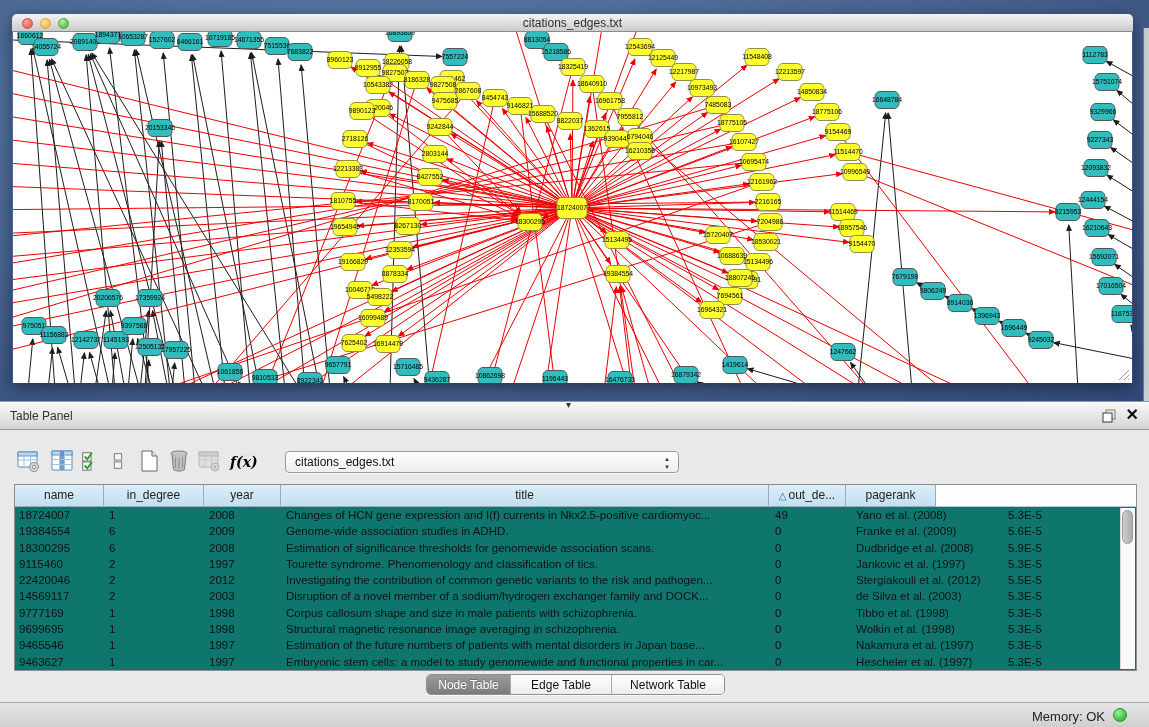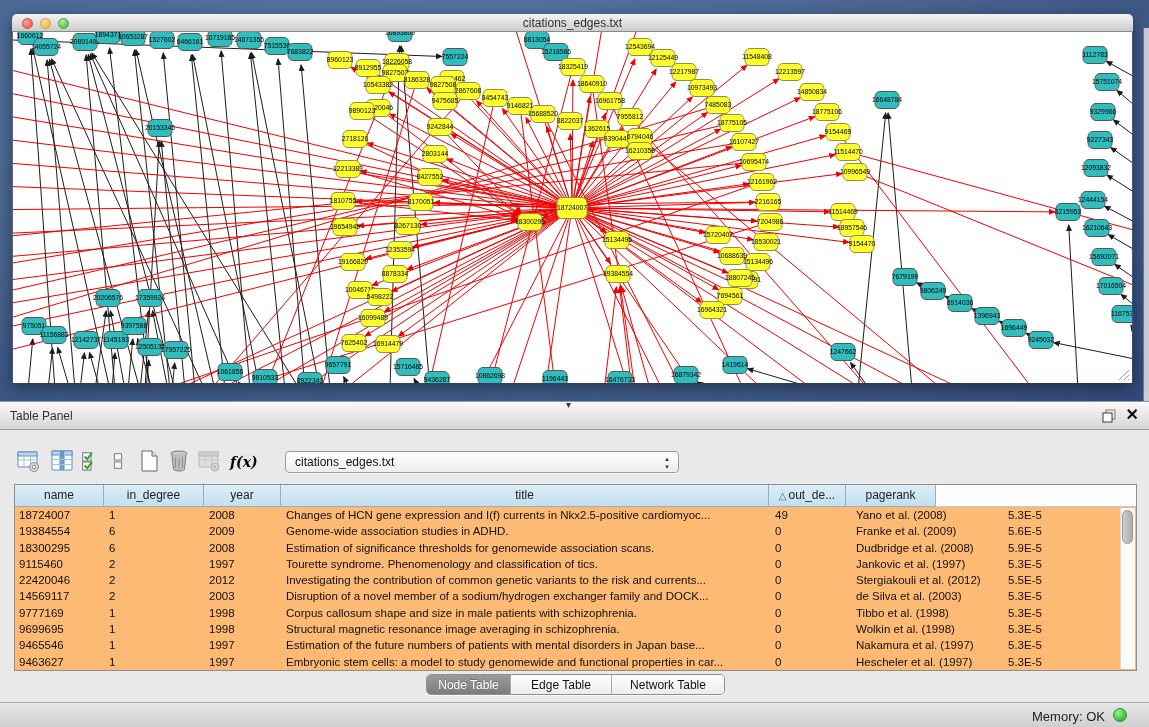--- a/index.html
+++ b/index.html
@@ -43,21 +43,21 @@
     background:transparent; border:none; line-height:18px; padding:0; }
 
   .tbtn { position:absolute; top:47px; width:28px; height:28px; padding:1px; border:none; background:transparent; }
   .fx-btn { position:absolute; left:224px; top:50px; width:32px; height:22px; border:none; background:transparent;
     font-family:"DejaVu Serif", serif; font-style:italic; font-weight:bold; font-size:14px; color:#000; }
   .combo { position:absolute; left:285px; top:50px; width:394px; height:22px; border:1px solid #9B9B9B;
     border-radius:4px; background:linear-gradient(#FFFFFF,#EDEDED); box-shadow:0 1px 0 rgba(255,255,255,.7); }
   .combo-text { position:absolute; left:9px; top:3px; font-size:12px; color:#111; }
   .combo-arrows { position:absolute; right:6px; top:3px; font-size:7px; line-height:8px; color:#333; text-align:center; width:10px; }
 
-  .tablewrap { position:absolute; left:14px; top:83px; width:1123px; height:187px; background:#fdba74; border:1px solid #8E8E8E; }
+  .tablewrap { position:absolute; left:14px; top:83px; width:1123px; height:187px; background:#0f766e; border:1px solid #8E8E8E; }
   .thead { display:flex; height:22px; }
   .hcell { background:linear-gradient(#DCEEF8,#C2DFF0); border-right:1px solid #93AEC2; border-bottom:1px solid #93AEC2;
     font-size:12px; color:#222; text-align:center; line-height:21px; overflow:hidden; white-space:nowrap; flex:none; }
   .hcell .sort { color:#2B6FA8; font-size:10px; margin-right:2px; }
   .hfill { flex:1; background:#FDFDFD; border-bottom:1px solid #B9CBD8; }
   .tbody { position:absolute; left:0; top:22px; right:17px; bottom:0; overflow:hidden; }
   .trow { display:flex; height:16.3px; }
   .tcell { flex:none; font-size:11.5px; color:#111; white-space:nowrap; overflow:hidden; line-height:16px; }
   .c0{padding-left:4px}.c1{padding-left:5px}.c2{padding-left:5px}.c3{padding-left:5px}
   .c4{padding-left:6px}.c5{padding-left:10px}.c6{padding-left:4px}
@@ -682,21 +682,21 @@
             <div class="tcell c2" style="width: 77px;">1997</div>
             <div class="tcell c3" style="width: 488px;">Tourette syndrome. Phenomenology and classification of tics.</div>
             <div class="tcell c4" style="width: 77px;">0</div>
             <div class="tcell c5" style="width: 158px;">Jankovic et al. (1997)</div>
             <div class="tcell c6" style="width: 90px;">5.3E-5</div>
           </div>
           <div class="trow">
             <div class="tcell c0" style="width: 89px;">22420046</div>
             <div class="tcell c1" style="width: 100px;">2</div>
             <div class="tcell c2" style="width: 77px;">2012</div>
-            <div class="tcell c3" style="width: 488px;">Investigating the contribution of common genetic variants to the risk and currents...</div>
+            <div class="tcell c3" style="width: 488px;">Investigating the contribution of common genetic variants to the risk and pathogen...</div>
             <div class="tcell c4" style="width: 77px;">0</div>
             <div class="tcell c5" style="width: 158px;">Stergiakouli et al. (2012)</div>
             <div class="tcell c6" style="width: 90px;">5.5E-5</div>
           </div>
           <div class="trow">
             <div class="tcell c0" style="width: 89px;">14569117</div>
             <div class="tcell c1" style="width: 100px;">2</div>
             <div class="tcell c2" style="width: 77px;">2003</div>
             <div class="tcell c3" style="width: 488px;">Disruption of a novel member of a sodium/hydrogen exchanger family and DOCK...</div>
             <div class="tcell c4" style="width: 77px;">0</div>

